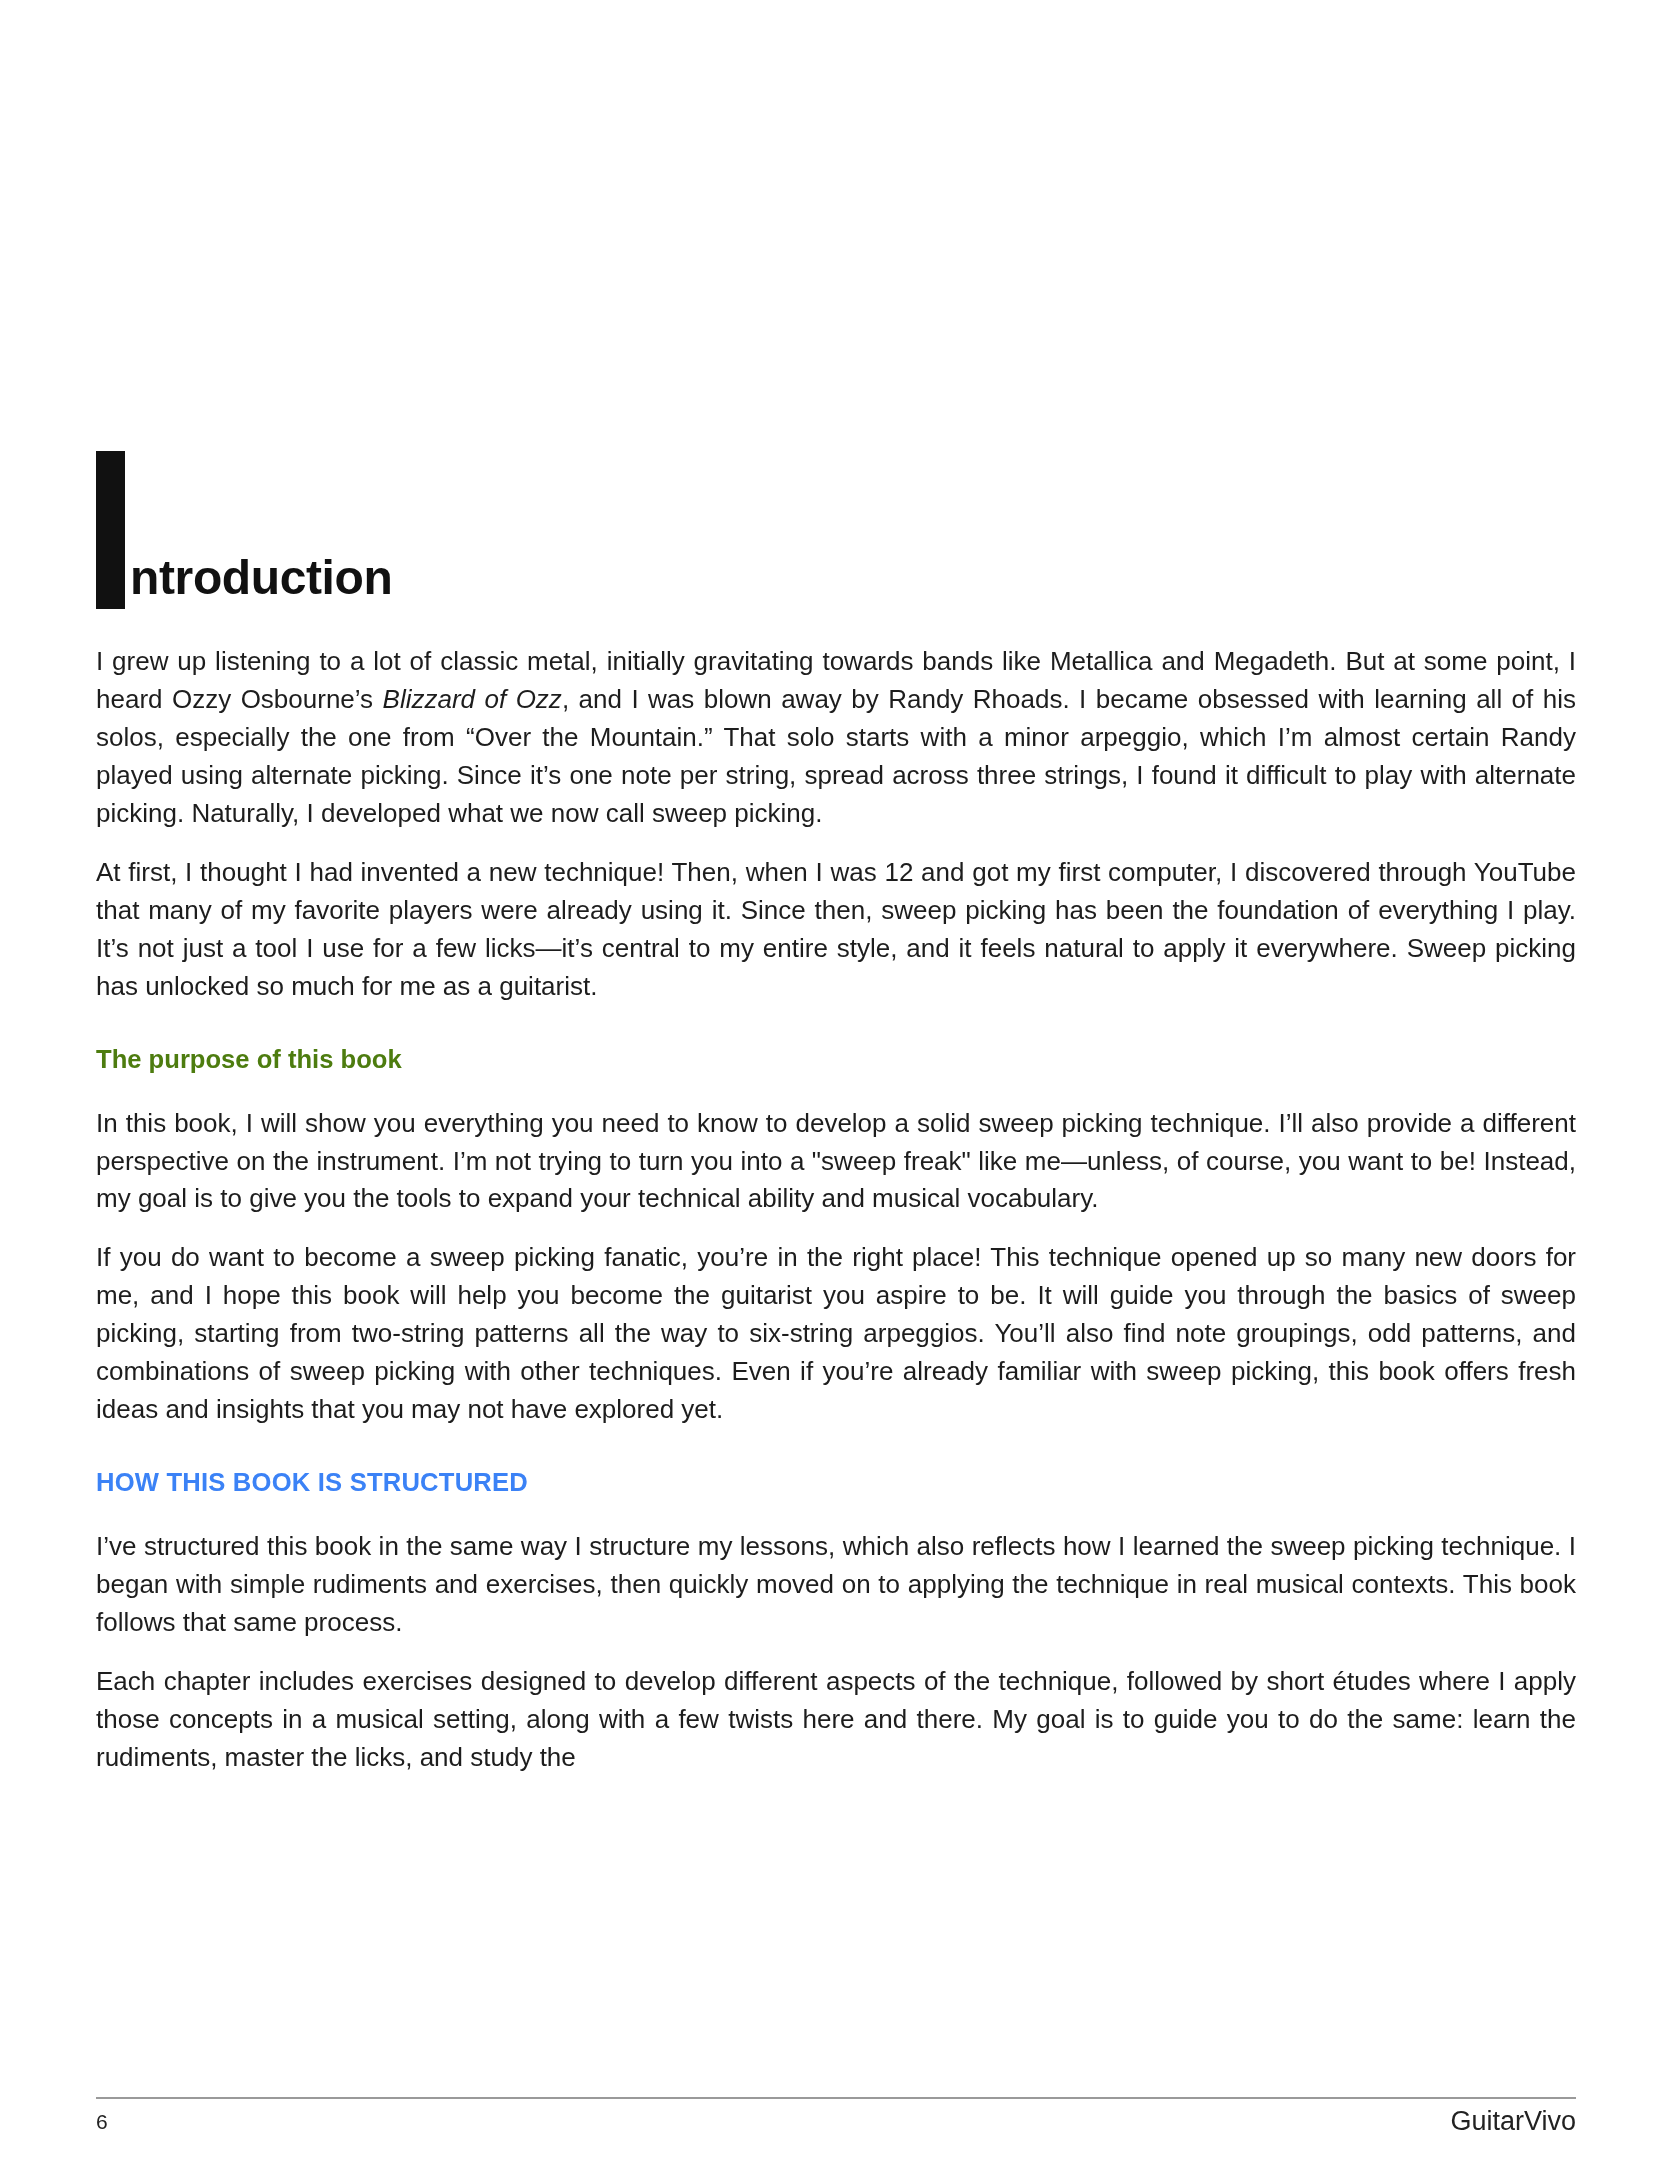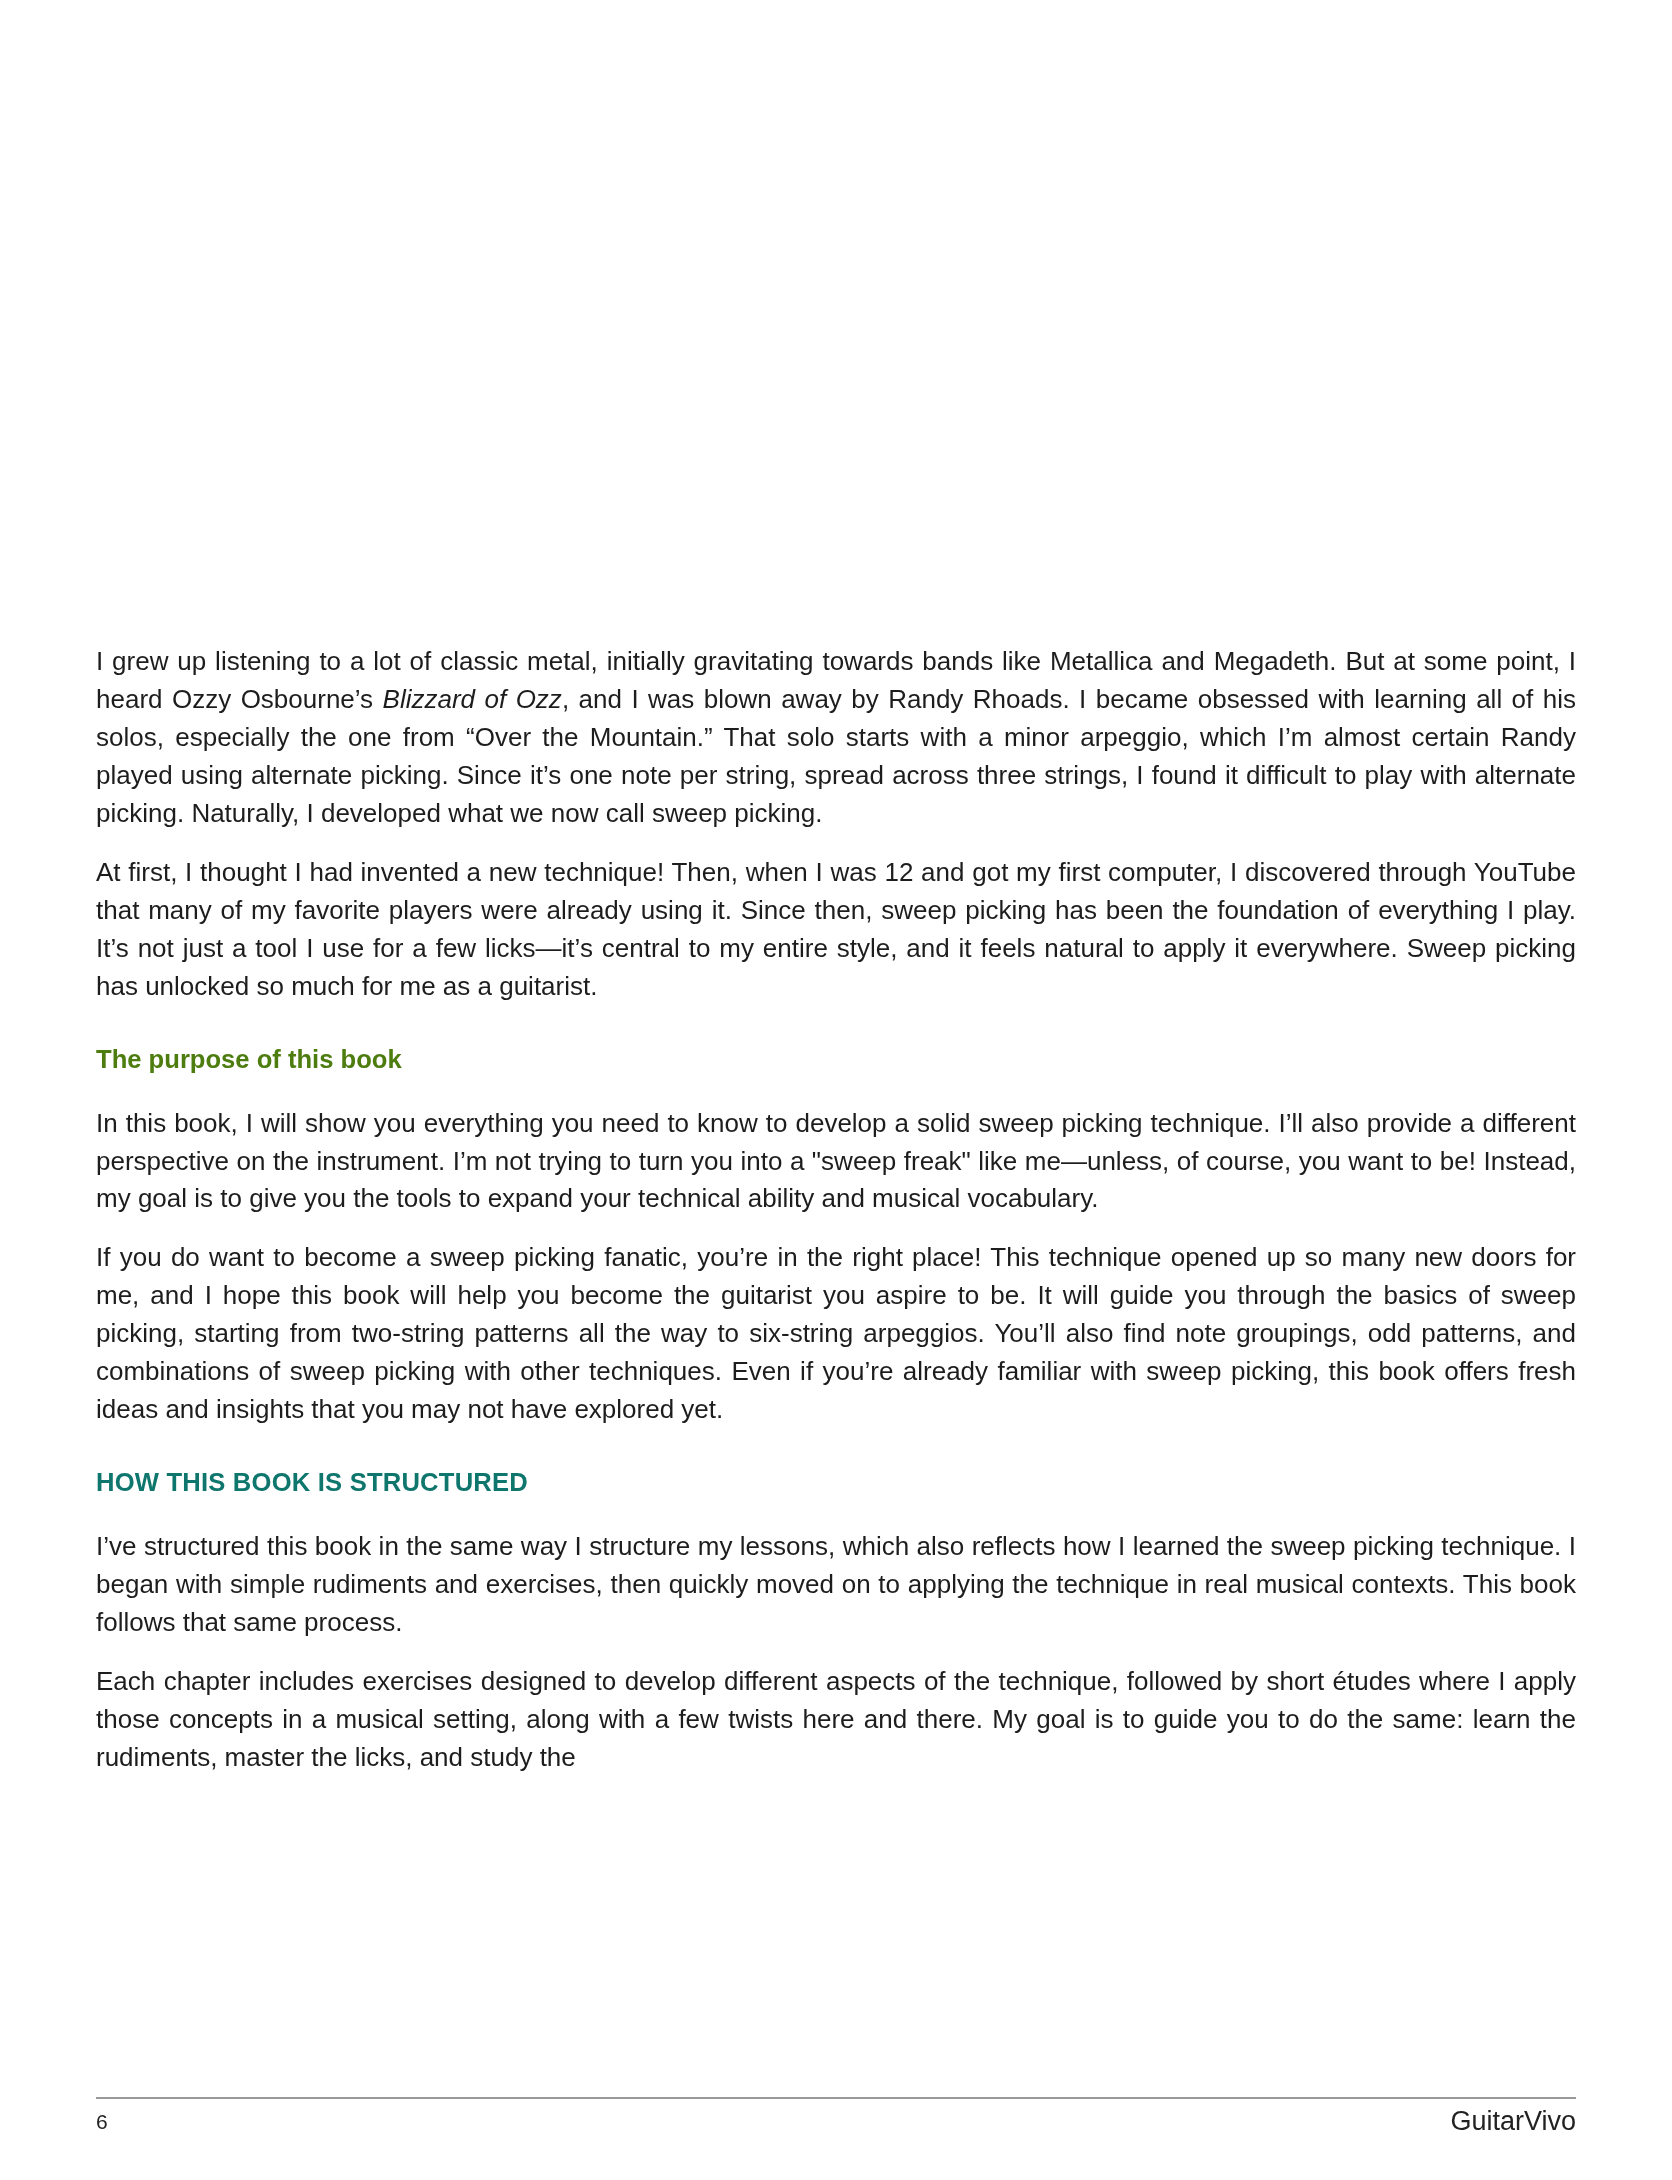--- a/index.html
+++ b/index.html
@@ -62,21 +62,21 @@
   }
   .heading-bold {
     font-size: 25.6px;
     font-weight: bold;
     color: #4d7c0f;
     margin: 0;
   }
   .heading-caps {
     font-size: 25.6px;
     font-weight: bold;
-    color: #0f766e;
+    color: #3b82f6;
     margin: 0;
     letter-spacing: 0.2px;
   }
   .spacer-lg { height: 39px; }
   .spacer-md { height: 31px; }
 
   em { font-style: italic; }
 
   
   .footer-rule {
@@ -100,20 +100,24 @@
   }
   .footer-right {
     font-size: 27px;
   }
 </style>
 </head>
 <body>
 
 <div class="page">
 
+  <div class="chapter-title">
+    <div class="dropcap-bar"></div>
+    <div class="chapter-title-rest">ntroduction</div>
+  </div>
 
   <div class="body-block" style="top: 643px;">
 
     <p class="para"><span>I grew up listening to a lot of classic metal, initially gravitating towards bands like Metallica and Megadeth. But at some point, I heard Ozzy Osbourne’s </span><em>Blizzard of Ozz</em><span>, and I was blown away by Randy Rhoads. I became obsessed with learning all of his solos, especially the one from “Over the Mountain.” That solo starts with a minor arpeggio, which I’m almost certain Randy played using alternate picking. Since it’s one note per string, spread across three strings, I found it difficult to play with alternate picking. Naturally, I developed what we now call sweep picking.</span></p>
 
     <p class="para">At first, I thought I had invented a new technique! Then, when I was 12 and got my first computer, I discovered through YouTube that many of my favorite players were already using it. Since then, sweep picking has been the foundation of everything I play. It’s not just a tool I use for a few licks—it’s central to my entire style, and it feels natural to apply it everywhere. Sweep picking has unlocked so much for me as a guitarist.</p>
 
     <div class="spacer-lg"></div>
 
     <p class="heading-bold">The purpose of this book</p>

